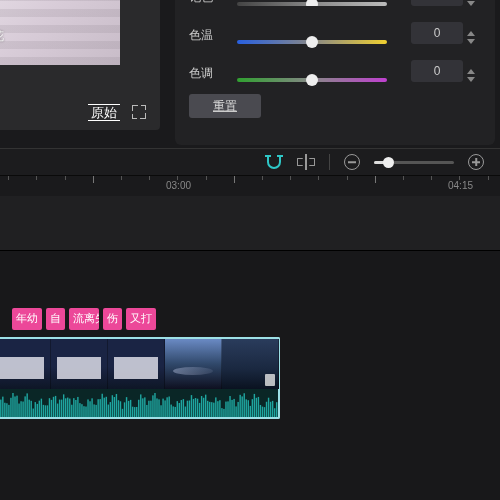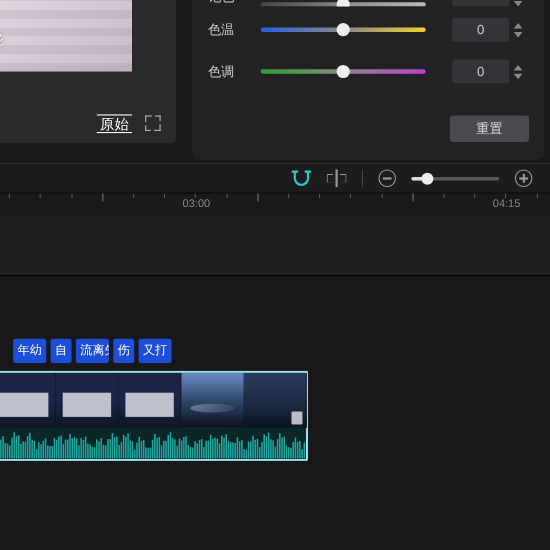--- a/index.html
+++ b/index.html
@@ -13,33 +13,33 @@
   .orig-label { color:#fff; font-size:13px; border-bottom:1px solid #fff; border-top:1px solid #fff; padding:0 3px; line-height:15px; }
   .fs-icon { width:14px; height:14px; position:relative; }
   .fs-icon::before, .fs-icon::after { content:""; position:absolute; width:5px; height:5px; border:1.5px solid #bbb; }
   .fs-icon::before { left:0; top:0; border-right:none; border-bottom:none; }
   .fs-icon::after { right:0; bottom:0; border-left:none; border-top:none; }
   .fs-icon .c2, .fs-icon .c3 { position:absolute; width:5px; height:5px; border:1.5px solid #bbb; }
   .fs-icon .c2 { right:0; top:0; border-left:none; border-bottom:none; }
   .fs-icon .c3 { left:0; bottom:0; border-right:none; border-top:none; }
 
   .adjust-panel { position:absolute; left:175px; top:-20px; width:320px; height:165px; background:#222224; border-radius:6px; padding:10px 14px 14px; }
-  .adj-row { display:flex; align-items:center; height:34px; margin-bottom:4px; }
+  .adj-row { display:flex; align-items:flex-end; height:34px; margin-bottom:4px; }
   .adj-label { width:40px; color:#ccc; font-size:12px; }
   .slider { position:relative; width:150px; height:4px; border-radius:3px; margin:0 8px; }
   .slider .knob { position:absolute; top:-4px; width:12px; height:12px; border-radius:50%; background:#eee; }
   .slider-saturation { background:linear-gradient(90deg,#444,#888,#bbb); }
   .slider-temp { background:linear-gradient(90deg,#2860e0,#888,#f0d030); }
   .slider-tint { background:linear-gradient(90deg,#30a030,#888,#c040d0); }
   .num-box { width:52px; height:22px; background:#333338; border-radius:3px; color:#ccc; display:flex; align-items:center; justify-content:center; font-size:12px; margin-left:auto; }
   .spinner { width:14px; margin-left:4px; display:flex; flex-direction:column; gap:3px; }
   .spinner .tri { width:0; height:0; border-left:4px solid transparent; border-right:4px solid transparent; }
   .spinner .up { border-bottom:5px solid #888; }
   .spinner .down { border-top:5px solid #888; }
-  .adj-footer { display:flex; justify-content:flex-end; margin-top:23px; }
+  .adj-footer { display:flex; justify-content:flex-start; margin-top:12px;text-decoration:underline; }
   .reset-btn { width:72px; height:24px; background:#4a4a50; border-radius:3px; color:#ddd; display:flex; align-items:center; justify-content:center; font-size:12px; }
 
   .toolbar { position:absolute; left:0; top:148px; width:500px; height:28px; border-top:1px solid #333; border-bottom:1px solid #0a0a0a; display:flex; align-items:center; justify-content:flex-end; gap:14px; padding:0 16px; background:#1c1c1e; }
   .tb-sep { width:1px; height:16px; background:#444; }
   .icon { width:18px; height:18px; display:flex; align-items:center; justify-content:center; }
   .magnet svg { display:block; }
   .split-icon { position:relative; width:18px; height:16px; }
   .split-icon .bar { position:absolute; top:0; left:8px; width:2px; height:16px; background:#999; }
   .split-icon .lrect, .split-icon .rrect { position:absolute; top:4px; width:6px; height:8px; border:1.5px solid #999; border-radius:1px; }
   .split-icon .lrect { left:0; border-right:none; }
@@ -53,21 +53,21 @@
 
   .ruler { position:absolute; left:0; top:176px; width:500px; height:20px; }
   .ruler .tick { position:absolute; top:0; width:1px; height:4px; background:#555; }
   .ruler .tick.big { height:7px; background:#777; }
   .ruler .tlabel { position:absolute; top:4px; font-size:10px; color:#888; }
 
   .timeline-bg { position:absolute; left:0; top:196px; width:500px; height:304px; background:#18181a; }
   .timeline-bg::before { content:""; position:absolute; left:0; top:0; width:500px; height:54px; background:#202022; border-bottom:1px solid #000; }
 
   .tag-row { position:absolute; left:0; top:308px; height:22px; display:flex; gap:4px; padding-left:12px; }
-  .tag { background:#1d4ed8; color:#fff; font-size:11px; padding:3px 4px 2px; border-radius:2px; white-space:nowrap; max-width:30px; overflow:hidden; }
+  .tag { background:#ec4899; color:#fff; font-size:11px; padding:3px 4px 2px; border-radius:2px; white-space:nowrap; max-width:30px; overflow:hidden; }
 
   .clip-track { position:absolute; left:-6px; top:337px; width:286px; height:82px; background:#103838; border:2px solid #9de0e6; border-left:none; border-radius:0 2px 2px 0; }
   .thumbs { position:absolute; left:0; top:0; width:100%; height:50px; display:flex; }
   .thumb { flex:0 0 57px; height:50px; border-right:1px solid rgba(0,0,0,0.3); }
   .thumb.ta { background:linear-gradient(180deg,#1a2444 0%,#1a2444 55%,#0e1626 100%); position:relative; }
   .thumb.ta::after { content:""; position:absolute; left:6px; top:18px; width:44px; height:22px; background:rgba(220,220,230,0.85); }
   .thumb.tb { background:linear-gradient(180deg,#6a8ac4 0%,#30486a 50%,#0e1020 100%); }
   .thumb.tb::after { content:""; position:absolute; left:8px; top:28px; width:40px; height:8px; background:linear-gradient(90deg,rgba(200,210,240,0.4),rgba(200,210,240,0.1)); border-radius:50%; }
   .thumb.tc { background:linear-gradient(180deg,#2a3c5c 0%,#1a2840 60%,#0a1220 100%); position:relative; }
   .thumb.tc::after { content:""; position:absolute; right:3px; bottom:3px; width:10px; height:12px; background:rgba(230,230,230,0.8); border-radius:1px; }

